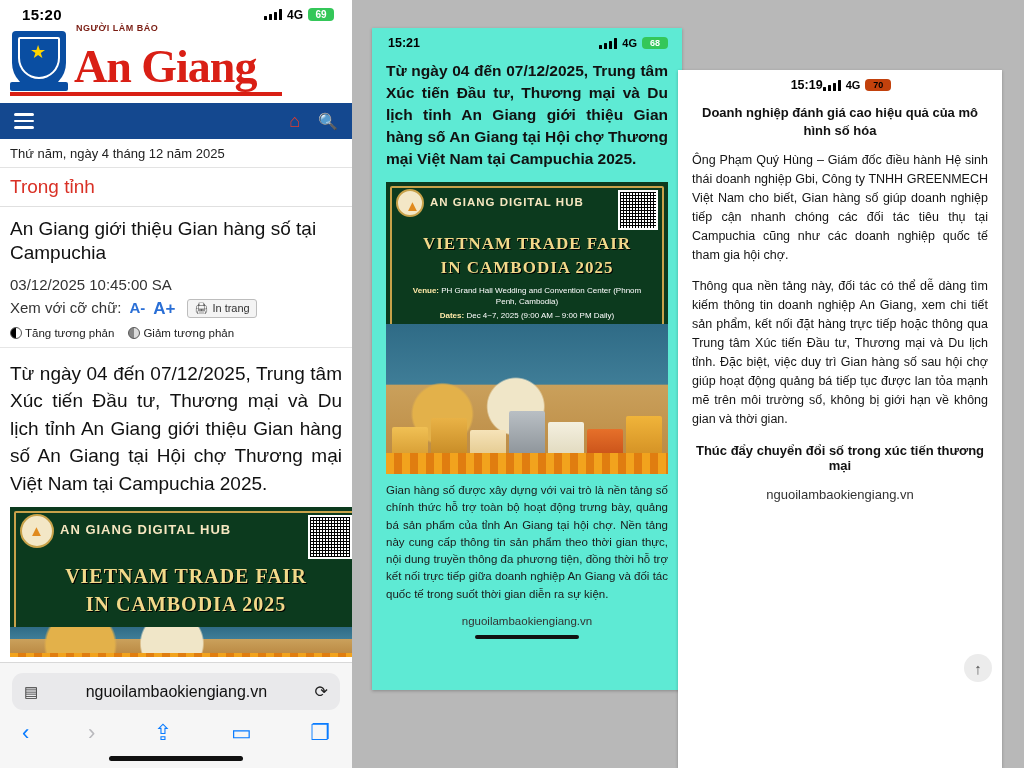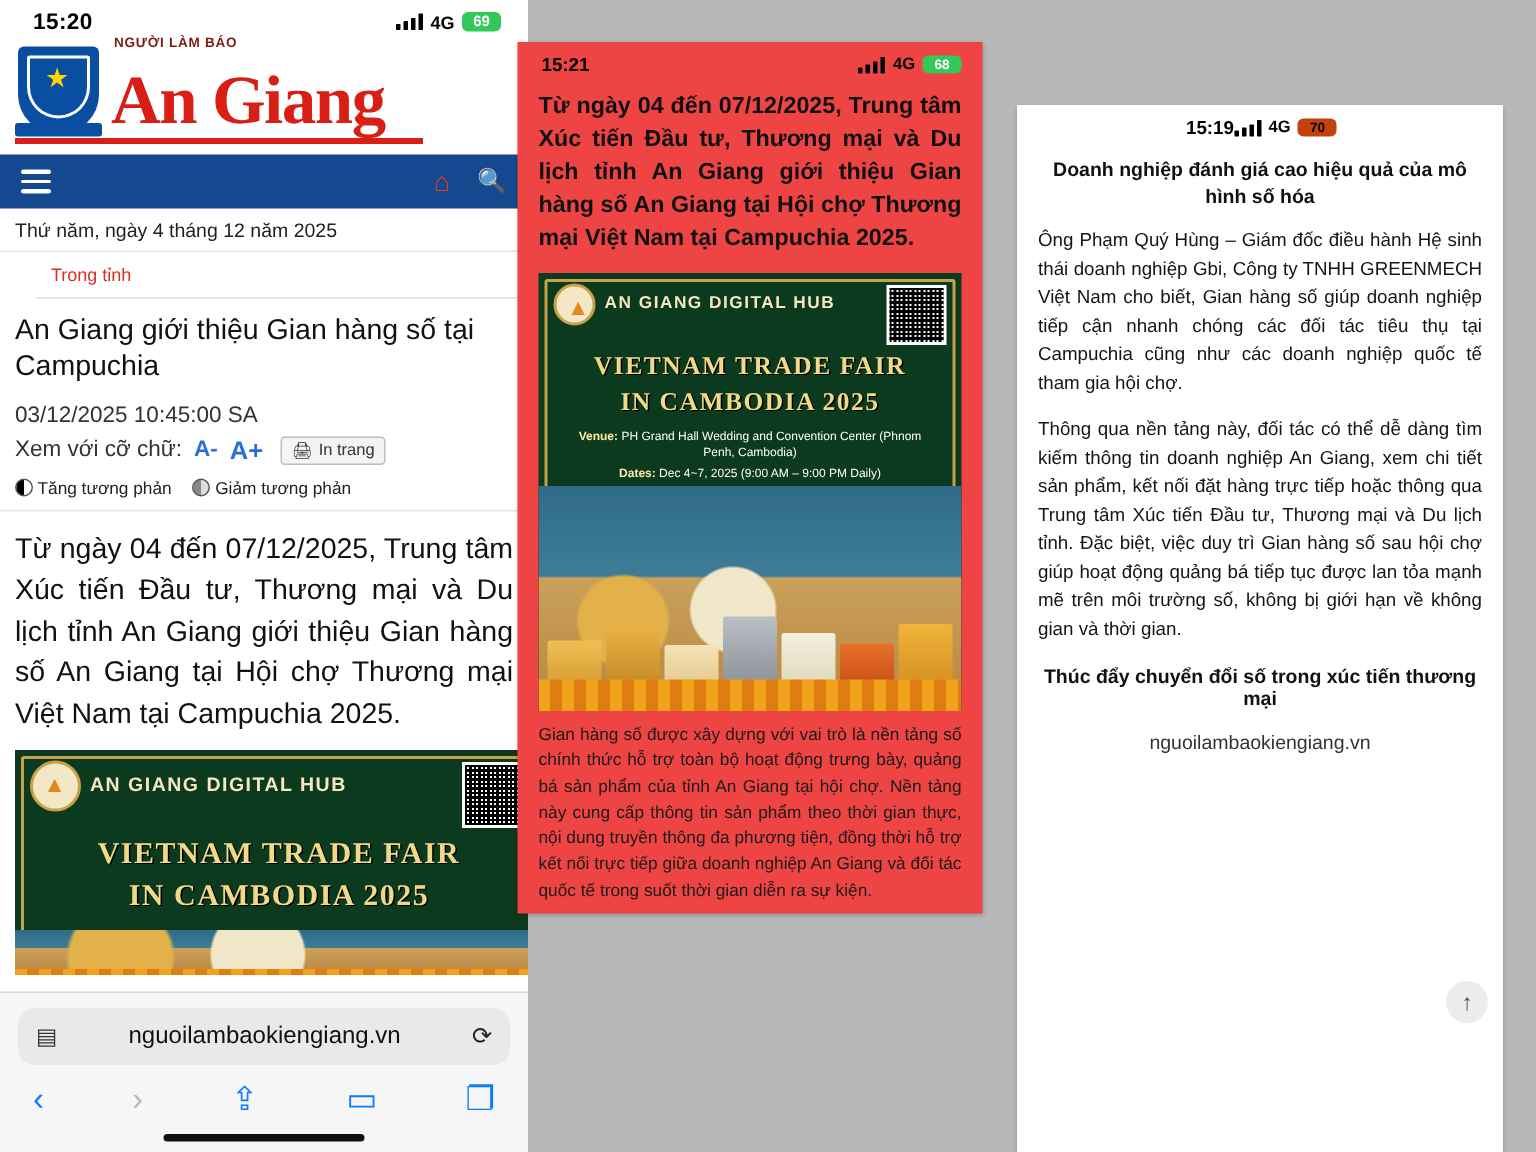--- a/index.html
+++ b/index.html
@@ -75,21 +75,21 @@
   .hamb { display: flex; flex-direction: column; gap: 4px; }
   .hamb i { display: block; width: 20px; height: 2.5px; background: #fff; border-radius: 2px; }
   .nav-right { display: flex; align-items: center; gap: 18px; font-size: 17px; }
   .home-ic { color: #e43b2c; font-size: 18px; }
   .search-ic { color: #fff; font-size: 16px; }
 
   .datebar {
     font-size: 13px; color: #222; padding: 7px 10px 6px 10px; border-bottom: 1px solid #e3e3e3;
   }
   .section-name {
-    color: #d93025; font-size: 12px; padding: 8px 10px 8px 10px; border-bottom: 1px solid #e0e0e0; margin-left: 24px;
+    color: #d93025; font-size: 19px; padding: 8px 10px 8px 10px; border-bottom: 1px solid #e0e0e0;
   }
   .headline {
     font-size: 19px; line-height: 1.28; color: #111; padding: 10px 10px 8px 10px;
   }
   .pubdate { font-size: 15px; color: #333; padding: 2px 10px 4px; }
   .fontrow {
     display: flex; align-items: flex-start; gap: 8px; padding: 2px 10px 6px; font-size: 15px; color: #333;
   }
   .fontrow .minus { color: #2a6fd6; font-weight: 700; }
   .fontrow .plus { color: #2a6fd6; font-weight: 700; font-size: 17px; }
@@ -182,22 +182,22 @@
     display: flex; align-items: center; justify-content: space-between;
     padding: 4px 22px 8px; color: #0a7cff; font-size: 22px;
   }
   .toolbar .dim { color: #b9b9bd; }
   .homebar {
     width: 134px; height: 5px; background: #111; border-radius: 3px; margin: 2px auto 7px;
   }
 
   
   .panel2 {
-    position: absolute; left: 345px; top: 28px; width: 310px; height: 581px;
-    background: #ef4444; overflow: hidden; box-shadow: 0 1px 3px rgba(0,0,0,.25);
+    position: absolute; left: 372px; top: 28px; width: 310px; height: 662px;
+    background: #5eead4; overflow: hidden; box-shadow: 0 1px 3px rgba(0,0,0,.25);
   }
   .p2-status {
     display: flex; align-items: center; justify-content: space-between;
     padding: 8px 14px 4px 16px; font-size: 12.5px; font-weight: 600; color: #000;
   }
   .p2-body { padding: 6px 14px 0; }
   .p2-lead {
     font-size: 15.5px; line-height: 1.42; color: #111; text-align: justify; font-weight: 700;
   }
   .p2-para {

